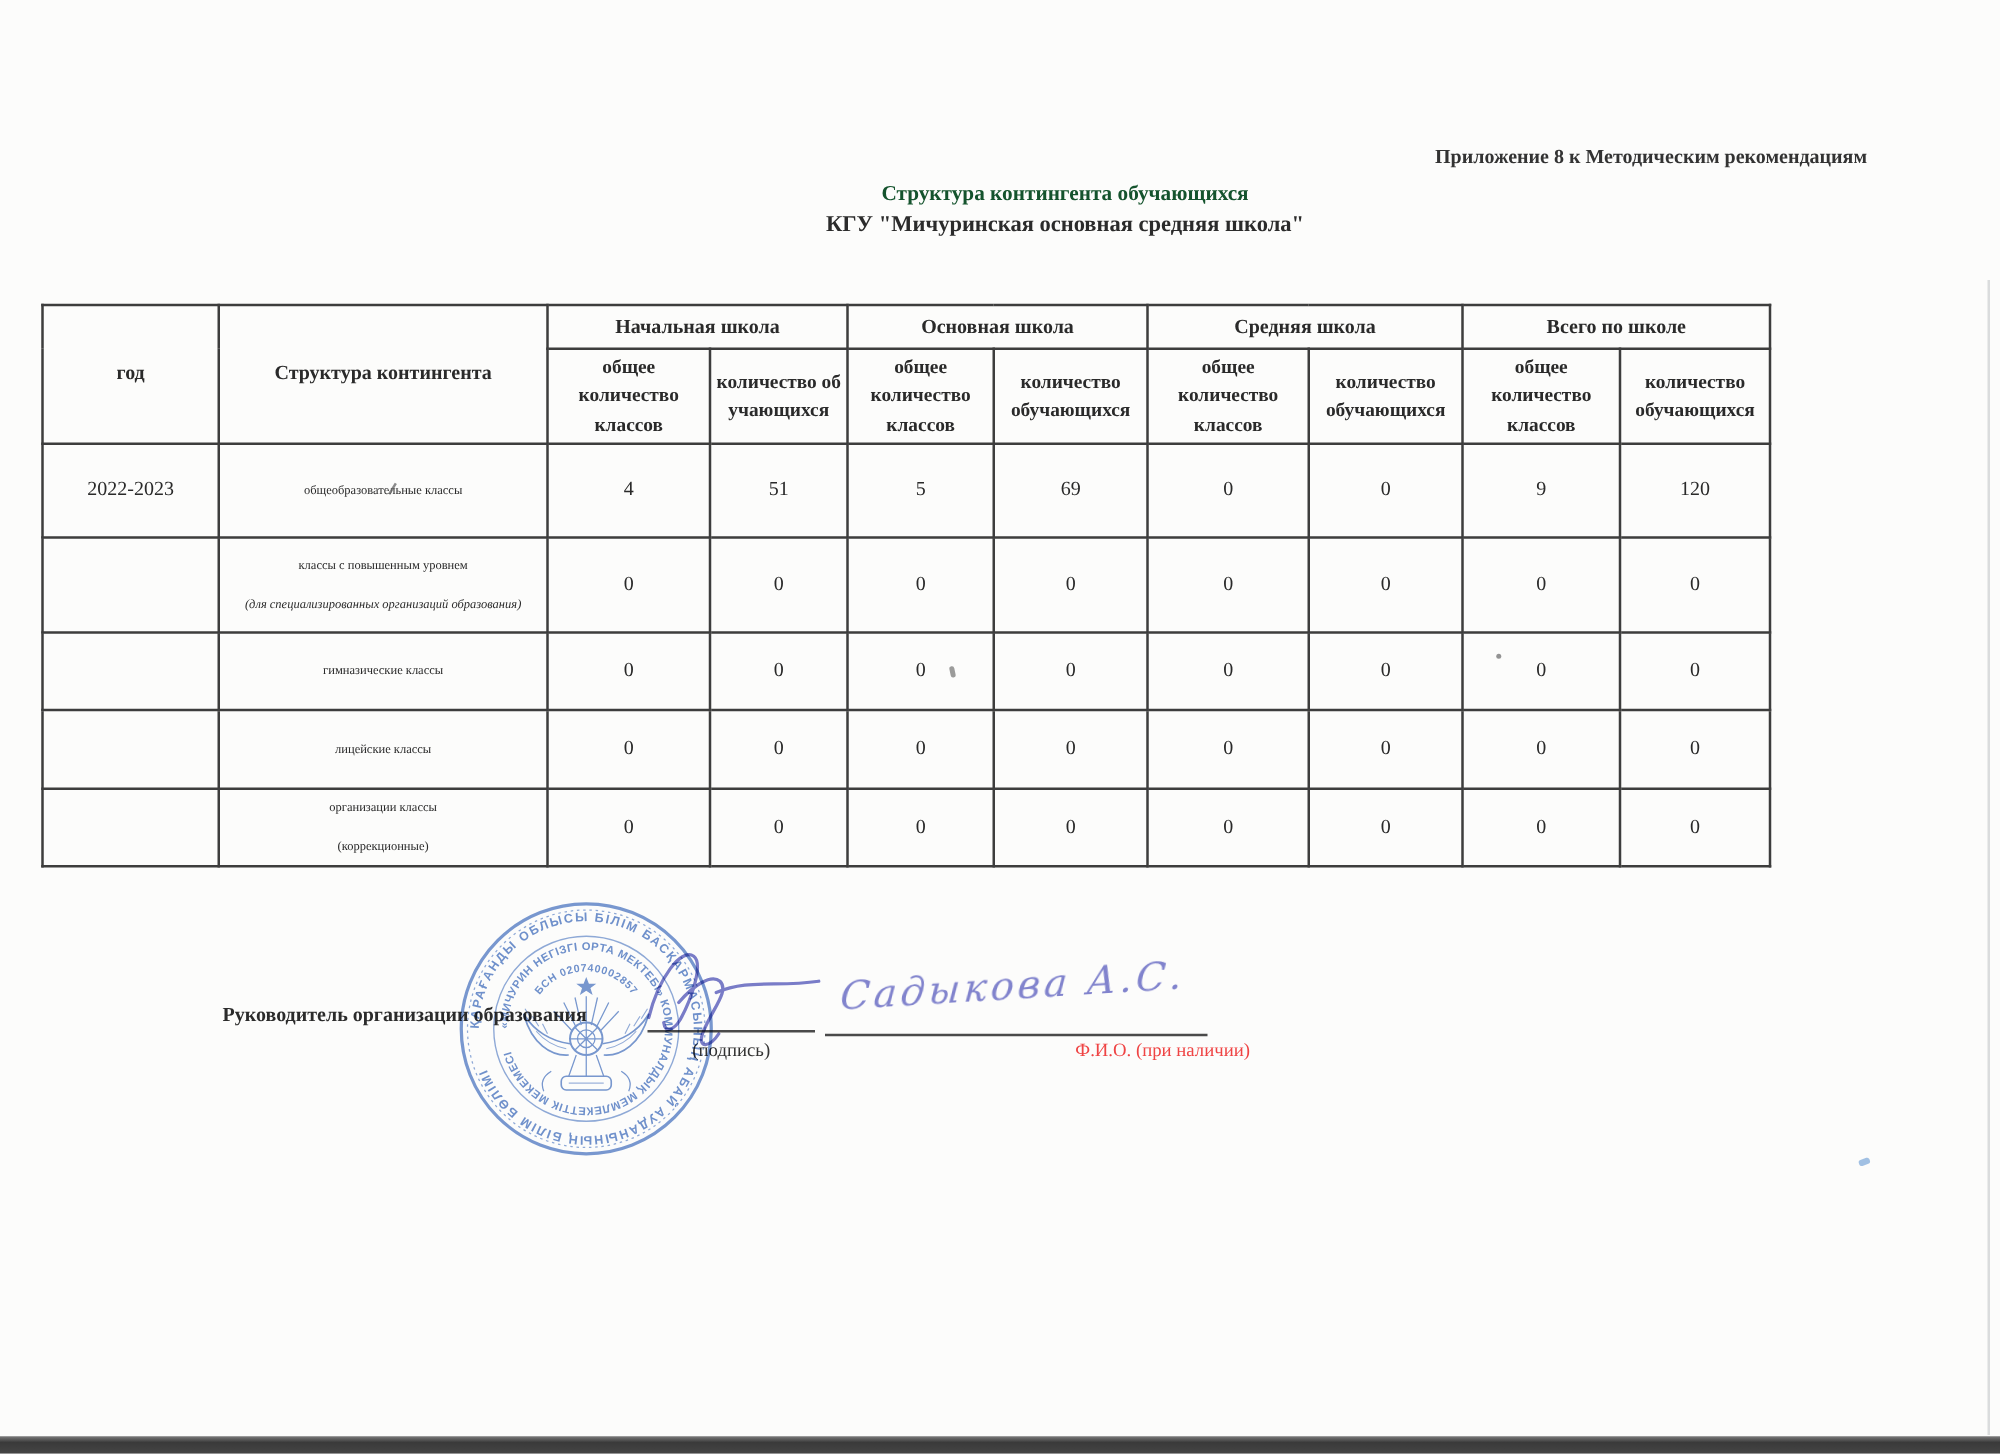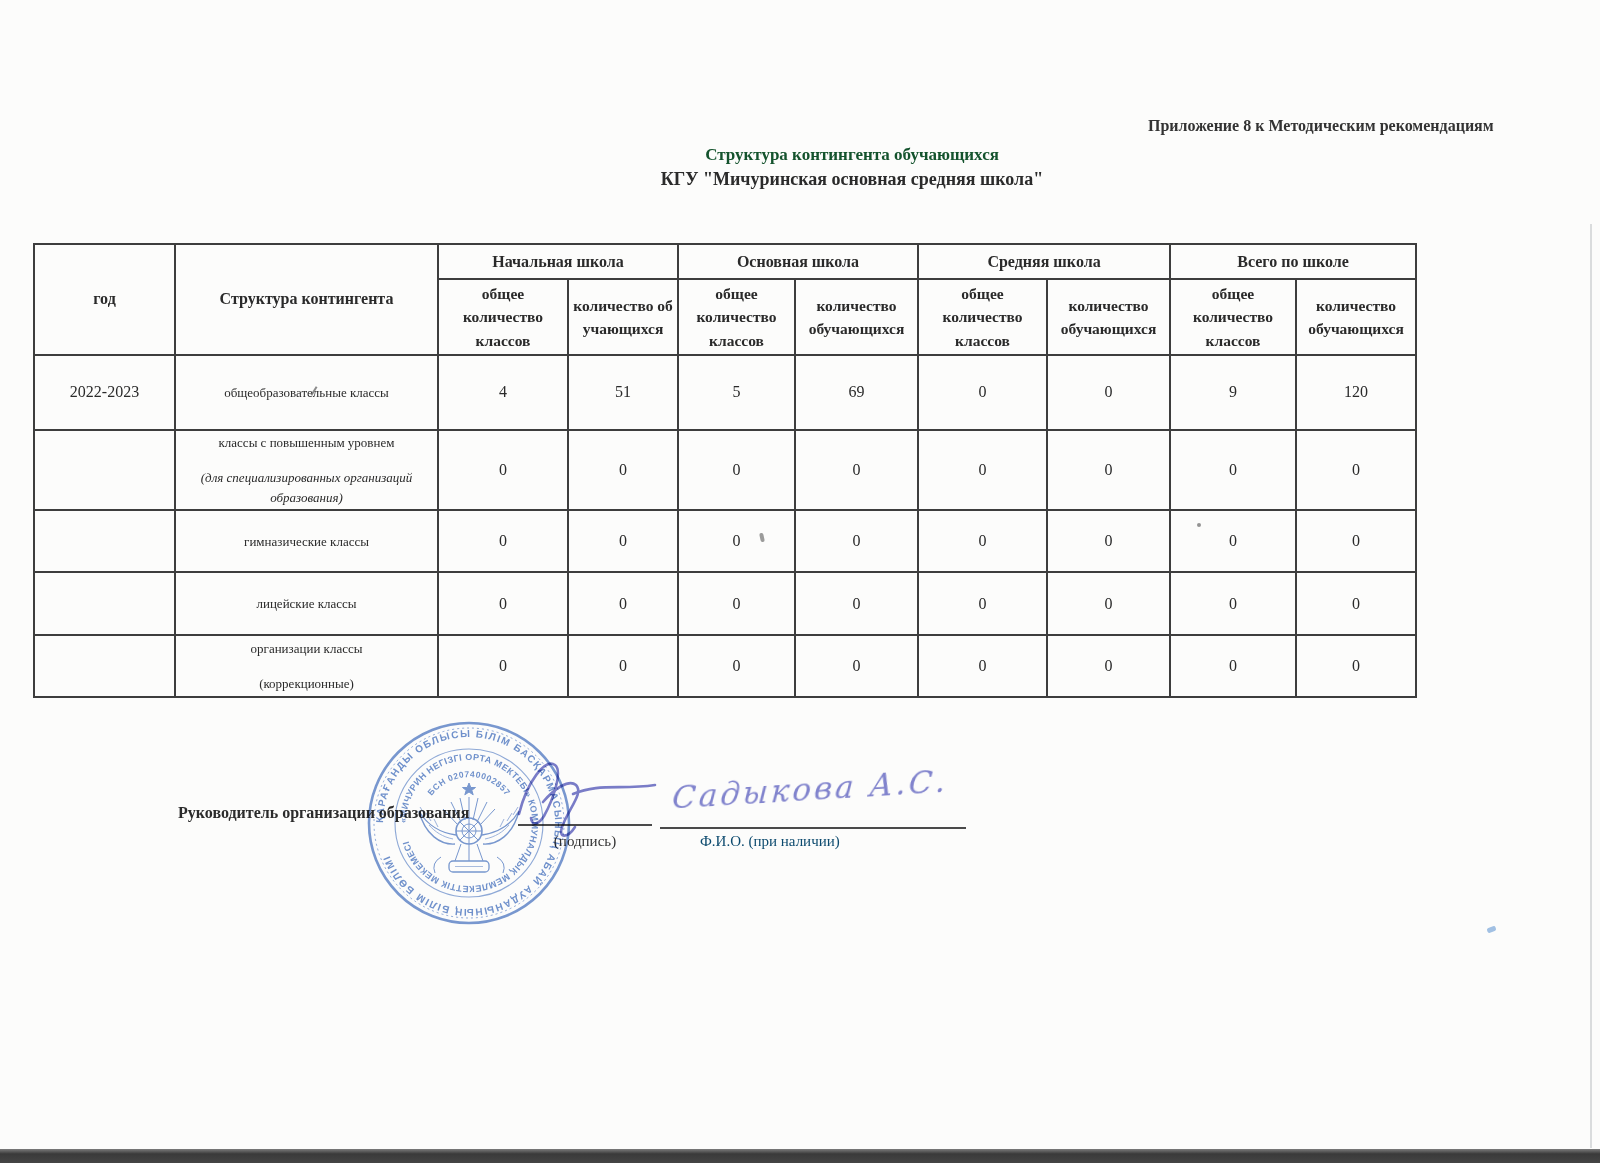--- a/index.html
+++ b/index.html
@@ -30,32 +30,32 @@
   table.main th, table.main td{
     border:2px solid #3d3d3d;
     vertical-align:middle;text-align:center;
     padding:2px 4px;overflow:hidden;
   }
   tr.hdr-group{height:35px;}
   tr.hdr-sub{height:75px;}
   tr.hdr-group th{font-size:16px;font-weight:bold;}
   tr.hdr-sub th{font-size:15.5px;font-weight:bold;line-height:1.5;}
   th.brk{word-break:break-all;padding:2px 12px;}
-  td.cell-label{text-align:left;padding-left:7px;line-height:1.5;font-size:13px;}
+  td.cell-label{text-align:left;padding-left:7px;line-height:1.5;font-size:10px;}
   td.cell-label.center{text-align:center;padding-left:4px;}
   td.cell-year{font-size:16px;}
   span.note-italic{font-style:italic;}
   span.note-block{display:block;margin-top:16px;}
 
   
   .director-label{left:178px;top:804px;font-weight:bold;font-size:16px;color:#2b2b2b;}
   .sig-line-1{left:518px;top:824px;width:134px;border-bottom:2px solid #4a4a4a;height:0;}
   .sig-line-2{left:660px;top:827px;width:306px;border-bottom:2px solid #4a4a4a;height:0;}
   .sig-caption-1{left:518px;top:833px;width:134px;text-align:center;font-size:15px;color:#333;}
-  .sig-caption-2{left:700px;top:833px;width:300px;text-align:left;font-size:15px;color:#0c4a6e;}
+  .sig-caption-2{left:700px;top:833px;width:300px;text-align:right;font-size:15px;color:#ef4444;}
   .sig-name{
     left:672px;top:770px;width:320px;
     font-family:"DejaVu Serif", serif;font-style:italic;
     font-size:31px;letter-spacing:3px;color:#6c6fc5;opacity:.85;
     transform:rotate(-3.5deg) skewX(-8deg);
     filter:blur(.3px);
     white-space:nowrap;
   }
 
   

